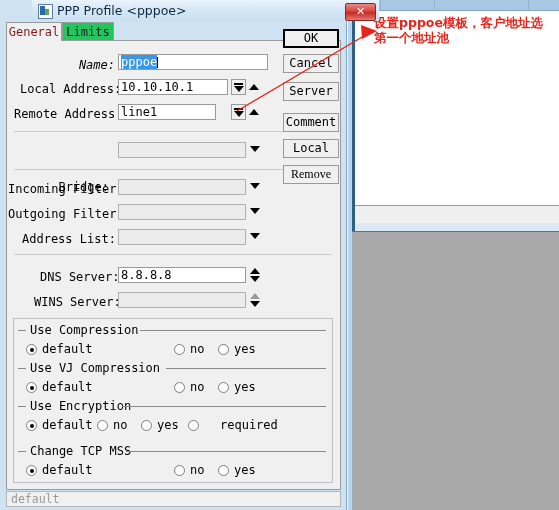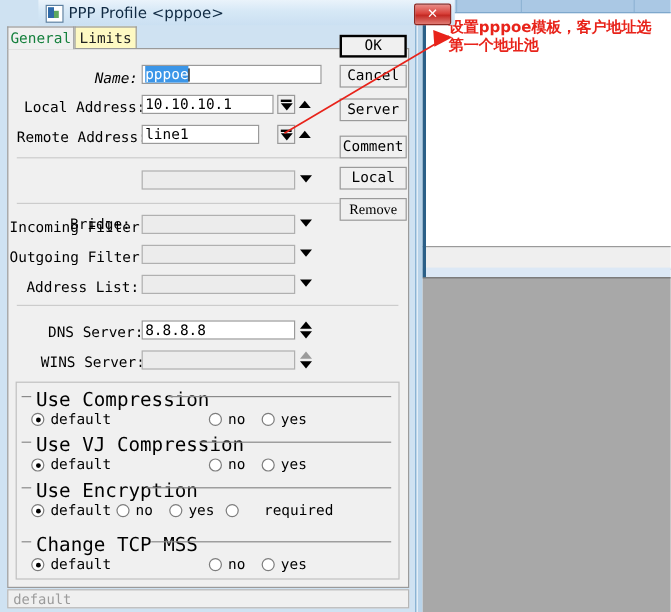--- a/index.html
+++ b/index.html
@@ -89,22 +89,22 @@
   }
 
   
   .tabstrip { position: absolute; left: 6px; top: 22px; width: 335px; height: 19px; }
   .tab {
     position: absolute; top: 0; height: 19px;
     font-size: 12px; text-align: center; line-height: 18px;
     font-family: "DejaVu Sans Mono", monospace;
     border: 1px solid #9a9a9a; border-bottom: none; box-sizing: border-box;
   }
-  .tab.active { left: 0; width: 56px; background: #f0f0f0; color: #15803d; z-index: 2; }
-  .tab.inactive { left: 56px; width: 52px; background: #fef9c3; color: #222; }
+  .tab.active { left: 0; width: 56px; background: #f0f0f0; color: #7f1d1d; z-index: 2; }
+  .tab.inactive { left: 56px; width: 52px; background: #22c55e; color: #222; }
 
   
   .body-panel {
     position: absolute; left: 6px; top: 40px; width: 335px; height: 450px;
     background: #f0f0f0; border: 1px solid #9a9a9a; box-sizing: border-box;
   }
   .statusbar {
     position: absolute; left: 6px; top: 491px; width: 335px; height: 16px;
     background: #f0f0f0; border: 1px solid #b6b6b6; box-sizing: border-box;
     color: #9b9b9b; font-size: 11.5px; padding-left: 4px; line-height: 15px;
@@ -159,21 +159,21 @@
     position: absolute; left: 283px; width: 56px; height: 19px;
     background: #f0f0f0; border: 1px solid #9a9a9a; box-sizing: border-box;
     font-size: 12px; color: #000; text-align: center; line-height: 17px;
     font-family: "DejaVu Sans Mono", monospace;
   }
   .btn.primary { border: 2px solid #000; line-height: 15px; }
 
   
   .grp-line-left { position: absolute; width: 8px; height: 1px; background: #8a8a8a; }
   .grp-title {
-    position: absolute; font-size: 16px; color: #000; white-space: nowrap;
+    position: absolute; font-size: 12px; color: #000; white-space: nowrap;
     font-family: "DejaVu Sans Mono", monospace;
   }
   .grp-line-right { position: absolute; height: 1px; background: #8a8a8a; }
 
   .radio {
     position: absolute; width: 11px; height: 11px; border-radius: 50%;
     background: #ffffff; border: 1px solid #7d7d7d; box-sizing: border-box;
   }
   .radio::after {
     content: ""; position: absolute; left: 2.5px; top: 2.5px;

